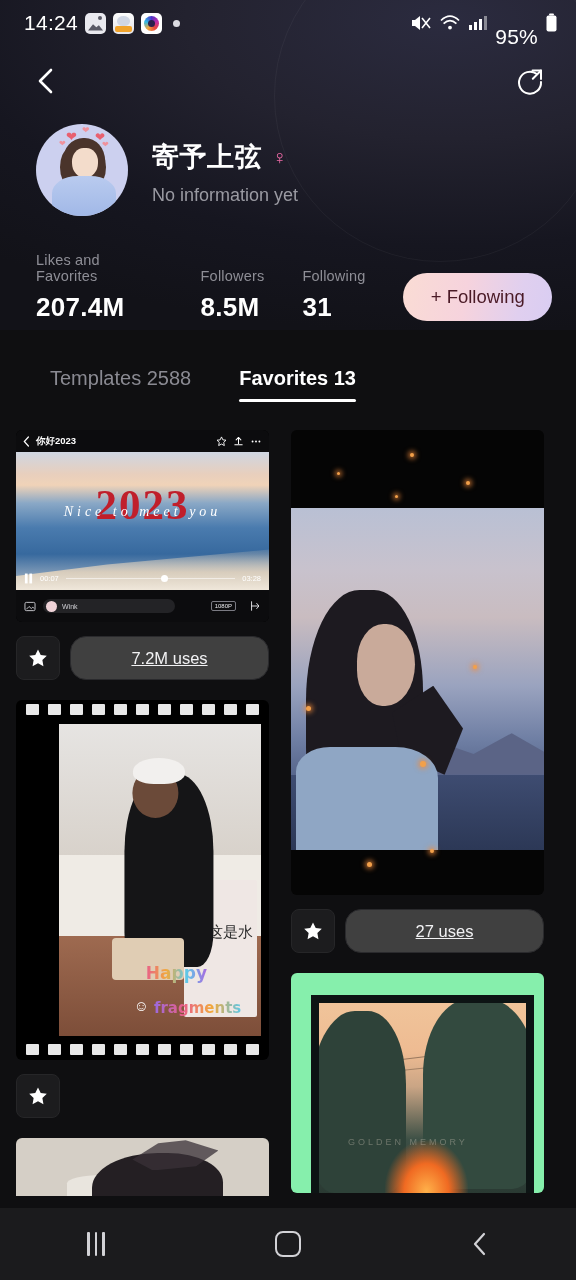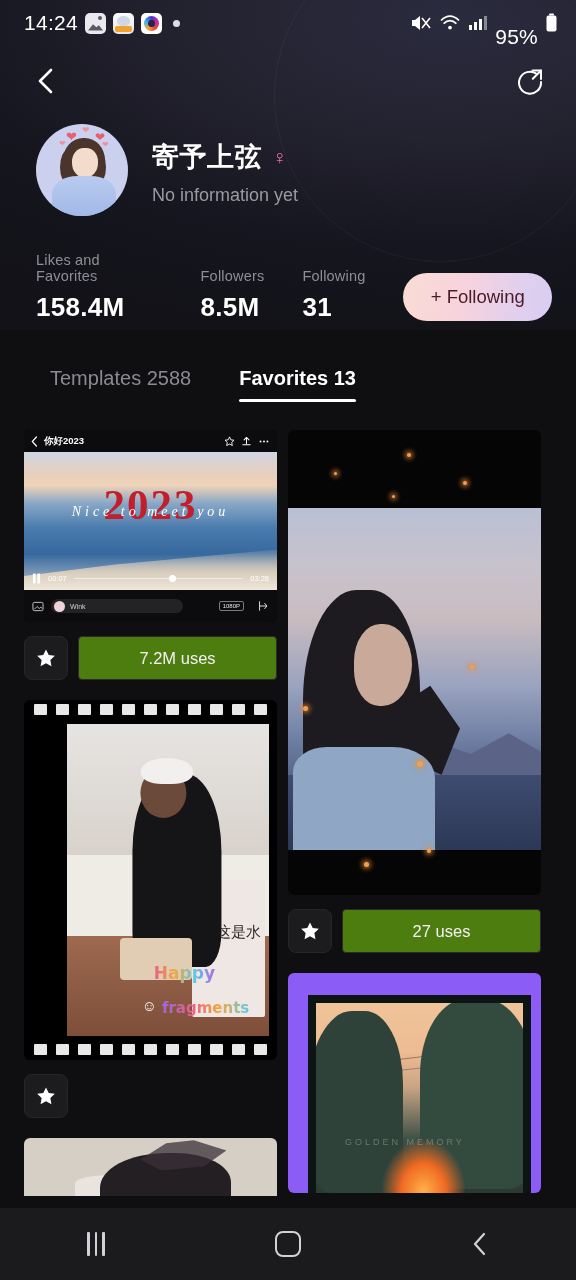--- a/index.html
+++ b/index.html
@@ -130,37 +130,37 @@
   .tabs{ display:flex; align-items:center; padding:44px 0 0 50px; gap:48px; }
   .tab{ font-size:20px; color:#8a8a92; padding-bottom:12px; position:relative; cursor:pointer;}
   .tab.active{ color:#fff; font-weight:700; }
   .tab.active::after{
     content:""; position:absolute; left:0; right:0; bottom:0; height:3px;
     background:#fff; border-radius:2px;
   }
 
   
   .grid{
-    display:flex; gap:11px; padding:28px 24px 0 24px;
+    display:flex; gap:22px; padding:28px 24px 0 16px;
     height:812px; overflow:hidden;
   }
   .col{ width:253px; display:flex; flex-direction:column; gap:20px; }
   .card{ display:flex; flex-direction:column; }
   .thumb{ width:253px; border-radius:6px; overflow:hidden; position:relative; background:#000; }
   .uses-row{ display:flex; align-items:center; gap:10px; margin-top:14px; }
   .fav-btn{
     width:44px; height:44px; border-radius:8px; background:#1c1c1e;
     display:flex; align-items:center; justify-content:center; cursor:pointer;
     border:1px solid #262628;
   }
   .uses-pill{
-    flex:1; height:44px; border-radius:4px; background:#4d7c0f;
+    flex:1; height:44px; border-radius:16px; background:#404040;
     border:1px solid #2a2a2d;
     display:flex; align-items:center; justify-content:center;
-    font-size:16.5px; color:#f2f2f4; cursor:pointer;
+    font-size:16.5px; color:#f2f2f4; cursor:pointer;text-decoration:underline;
   }
 
   
   .c1{ height:192px; }
   .c1-bar{
     height:22px; background:#0c0c0e; display:flex; align-items:center;
     padding:0 7px; gap:6px;
   }
   .c1-title{ font-size:9.5px; color:#fff; font-weight:700; }
   .c1-bar .sp{ margin-left:auto; }
@@ -258,21 +258,21 @@
   .c3-hair{
     position:absolute; left:6%; top:24%; width:46%; height:70%;
     background:#1d1a20; border-radius:46% 42% 28% 34%;
   }
   .c3-face{ position:absolute; left:26%; top:34%; width:23%; height:24%; background:#c9aa9a; border-radius:48% 52% 54% 46%; }
   .c3-jacket{ position:absolute; left:2%; bottom:0; width:56%; height:30%; background:#8fa6c4; border-radius:24% 30% 0 0; }
   .c3-strand{ position:absolute; left:40%; top:52%; width:28%; height:26%; background:#1d1a20; clip-path:polygon(0 30%,58% 0,100% 48%,74% 100%,12% 78%); }
   .spark{ position:absolute; border-radius:50%; background:#f2a04a; box-shadow:0 0 5px 2px rgba(242,140,60,.7); }
 
   
-  .c4{ height:220px; background:#8b5cf6; padding:10px; }
+  .c4{ height:220px; background:#86efac; padding:10px; }
   .c4-frame{ position:absolute; left:20px; right:10px; top:22px; bottom:0; background:#0d1414; padding:6px; }
   .c4-img{
     position:absolute; left:28px; right:18px; top:30px; bottom:0; overflow:hidden;
     background:linear-gradient(180deg,#f0c49a 0%,#eebb92 26%,#caa585 44%,#3c4f45 72%,#2a3a33 100%);
   }
   .c4-tl{ position:absolute; left:-4%; top:4%; width:46%; height:96%; background:#2e4239; border-radius:46% 40% 20% 24%; }
   .c4-tr{ position:absolute; right:-6%; top:-2%; width:56%; height:100%; background:#334a3f; border-radius:40% 44% 22% 26%; }
   .c4-glow{
     position:absolute; left:32%; bottom:-6%; width:40%; height:34%;
     background:radial-gradient(ellipse at 50% 80%, #ffb14a 0%, #f06a22 38%, rgba(180,60,20,0) 72%);
@@ -369,21 +369,21 @@
         <span class="pname">寄予上弦</span>
         <span class="gender">♀</span>
       </div>
       <div class="pbio">No information yet</div>
     </div>
   </div>
 
   <div class="stats">
     <div class="stat">
       <div class="stat-label">Likes and Favorites</div>
-      <div class="stat-value">158.4M</div>
+      <div class="stat-value">207.4M</div>
     </div>
     <div class="stat">
       <div class="stat-label">Followers</div>
       <div class="stat-value">8.5M</div>
     </div>
     <div class="stat">
       <div class="stat-label">Following</div>
       <div class="stat-value">31</div>
     </div>
     <button class="follow-btn">+ Following</button>

